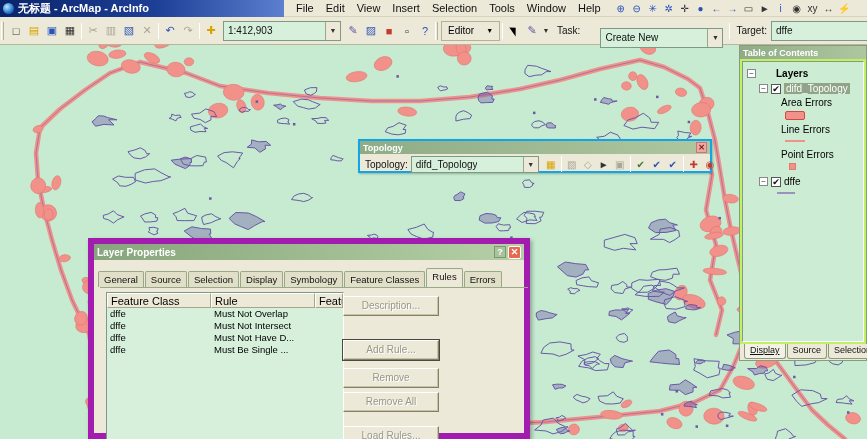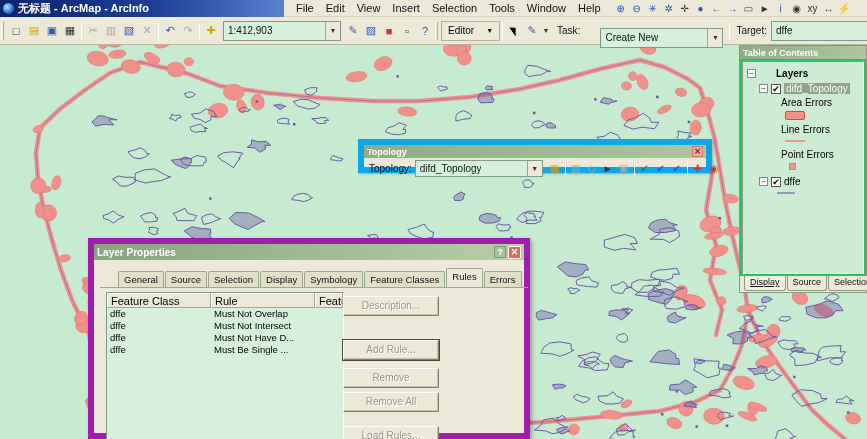--- a/index.html
+++ b/index.html
@@ -51,25 +51,25 @@
   .float-title { height:13px; background:linear-gradient(90deg,#8fac86,#aec7a0); color:#fff;
                  font-size:9px; font-weight:bold; display:flex; align-items:center; padding:0 3px; }
   .float-title .t { flex:1; white-space:nowrap; overflow:hidden; }
   .xbtn { width:11px; height:11px; border:1px solid #c77; background:#eda9a4; color:#7c1f14;
           font-size:8px; line-height:9px; text-align:center; font-weight:bold; }
   .qbtn { width:12px; height:12px; border:1px solid #7d9673; background:#a9c49b; color:#fff;
           font-size:9px; line-height:11px; text-align:center; font-weight:bold; }
 
   
   .topology-bar { position:absolute; left:358px; top:139px; width:354px; height:34px;
-                  background:#ece9d8; border:6px solid #0ea5e9; box-shadow:1px 1px 2px rgba(0,0,0,.25); z-index:3; }
+                  background:#ece9d8; border:2px solid #0ea5e9; box-shadow:1px 1px 2px rgba(0,0,0,.25); z-index:3; }
   .topology-body { display:flex; align-items:center; height:20px; padding:0 2px; }
 
   
-  .toc { position:absolute; left:739px; top:45px; width:128px; height:248px; background:#22c55e;
+  .toc { position:absolute; left:739px; top:45px; width:128px; height:316px; background:#bef264;
          border:1px solid #8a9a7c; z-index:4; display:flex; flex-direction:column; }
   .toc-inner { flex:1; margin:2px; border:1px solid #8a9a7c; border-right-color:#fff; border-bottom-color:#fff;
                background:#cdecd4; overflow:hidden; padding:4px 0 0 4px; font-size:10px; }
   .tree-row { display:flex; align-items:center; gap:3px; height:15px; white-space:nowrap; }
   .expander { width:9px; height:9px; border:1px solid #888; background:#fff; font-size:8px; line-height:7px;
               text-align:center; color:#333; flex:0 0 auto; }
   .cbx { width:10px; height:10px; border:1px solid #555; background:#fff; font-size:9px; line-height:9px;
          text-align:center; color:#111; flex:0 0 auto; }
   .layers-icon { width:14px; height:11px; flex:0 0 auto;
      background:linear-gradient(#e8c53f 0 3px,#b0922a 3px 4px,#f0d érr?,#e8c53f 4px 7px,#b0922a 7px 8px,#e8c53f 8px 11px); }
@@ -86,21 +86,21 @@
   .toc-tab.active { background:#f3f1e6; font-weight:normal; text-decoration:underline; }
 
   
   .dialog { position:absolute; left:88px; top:238px; width:442px; height:201px; background:#ece9d8;
             border:6px solid #a21caf; box-shadow:2px 2px 4px rgba(0,0,0,.3); z-index:5; }
   .dlg-title { height:16px; background:linear-gradient(90deg,#87a57c,#b6cfa6); display:flex; align-items:center;
                padding:0 3px; gap:2px; }
   .dlg-title .t { flex:1; color:#fff; font-weight:bold; font-size:10px; }
   .dlg-close { width:13px; height:13px; background:#e8694f; border:1px solid #fff; border-radius:2px;
                color:#fff; font-size:9px; line-height:11px; text-align:center; font-weight:bold; }
-  .tabs { position:absolute; left:24px; top:24px; display:flex; align-items:flex-end; }
+  .tabs { position:absolute; left:4px; top:24px; display:flex; align-items:flex-end; }
   .tab { border:1px solid #9aa88a; border-bottom:none; border-radius:2px 2px 0 0; background:#e2dfc8;
          padding:2px 5px 2px; font-size:9.5px; margin-right:1px; color:#111; height:16px; }
   .tab.active { background:#ece9d8; height:19px; position:relative; top:0px; font-weight:normal; }
   .tab-baseline { position:absolute; left:6px; top:43px; width:428px; height:1px; background:#fff;
                   border-top:1px solid #9aa88a; }
   .listview { position:absolute; left:12px; top:48px; width:238px; height:152px; background:#d6f0dc;
               border:1px solid #7e9a86; border-right-color:#fff; border-bottom-color:#fff; overflow:hidden; }
   .lv-header { display:flex; height:15px; }
   .lv-h { background:#ece9d8; border:1px solid #fff; border-right-color:#a9a589; border-bottom-color:#a9a589;
           font-size:11px; padding:1px 3px; white-space:nowrap; overflow:hidden; }

